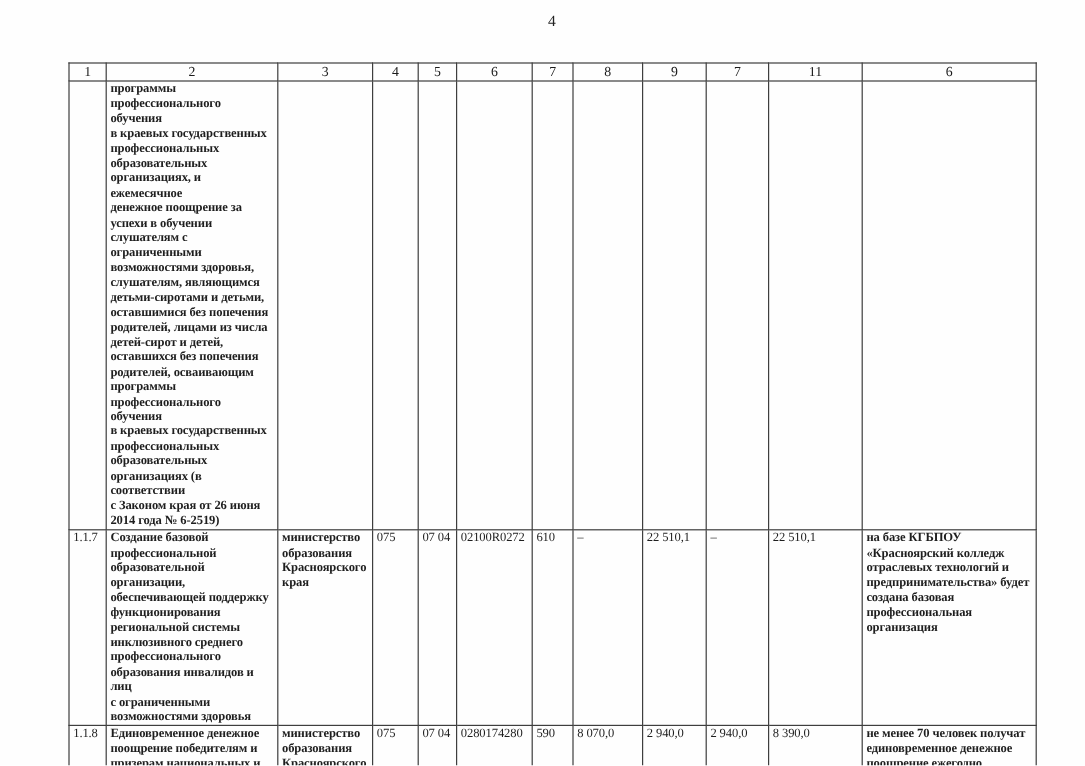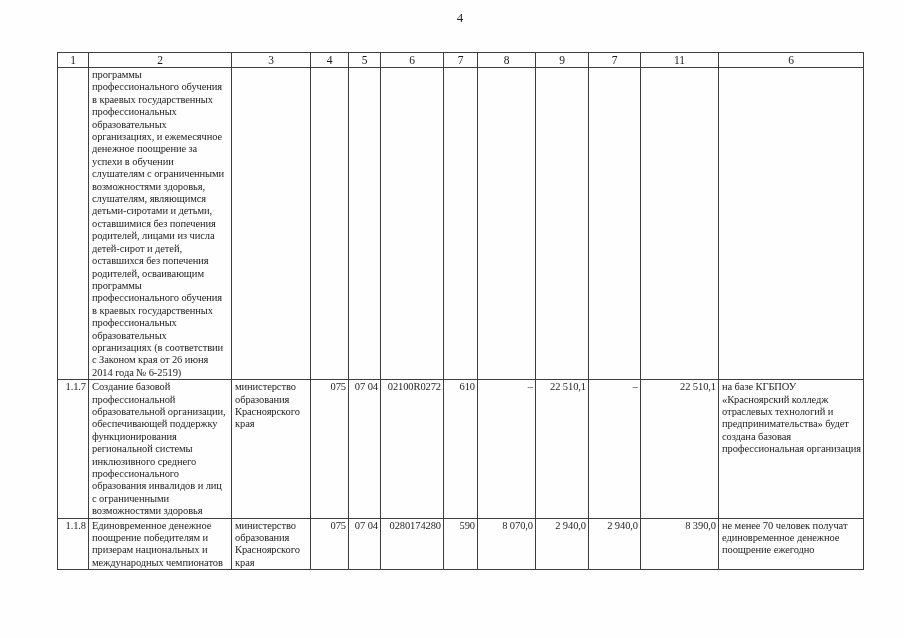--- a/index.html
+++ b/index.html
@@ -47,24 +47,25 @@
     text-align: center;
     padding: 0;
     color: #1a1a1a;
   }
   table.doc-table td {
     font-size: 10.5px;
     line-height: 12.4px;
     padding: 1px 2px 0 3px;
     white-space: pre-line;
     letter-spacing: -0.1px;
-    text-align: right;
+    text-align: left;
   }
   table.doc-table td.al-left {
     text-align: left;
+    font-weight: bold;
   }
   tr.row-a  { height: 310px; }
   tr.row-b  { height: 136px; }
   tr.row-c  { height: 43px; }
 </style>
 </head>
 <body>
 
 <div class="page">
 

